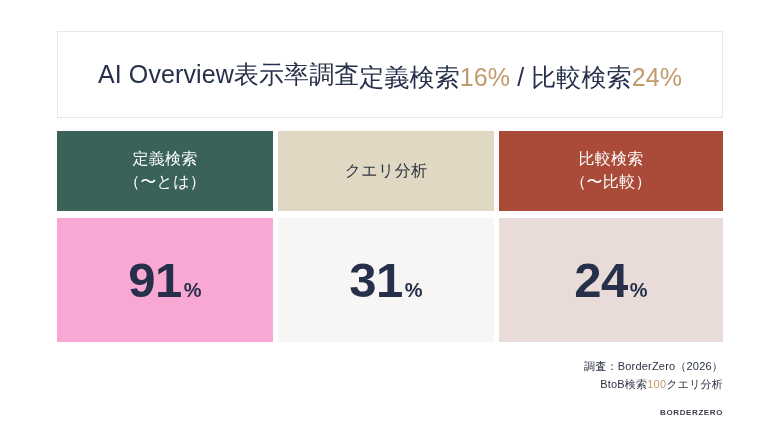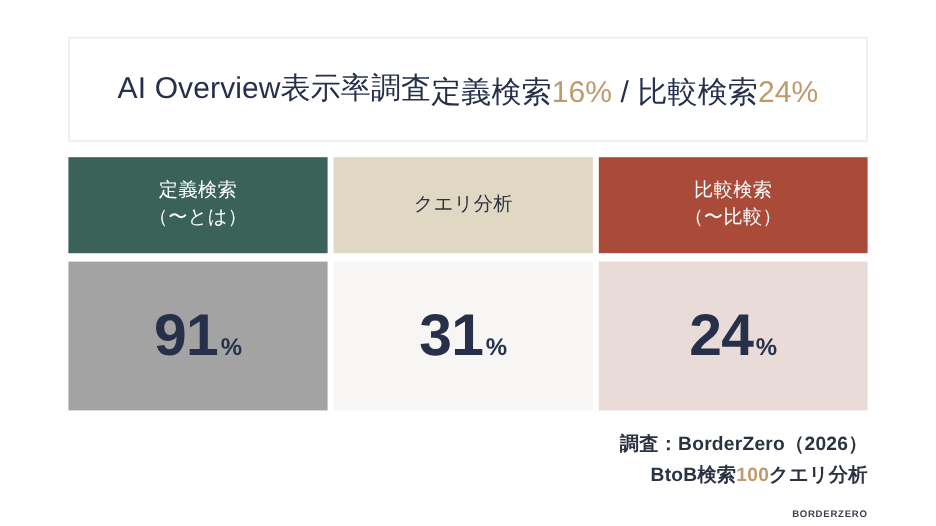--- a/index.html
+++ b/index.html
@@ -126,22 +126,22 @@
 
   
   #footer {
     position: absolute;
     right: 57px;
     top: 358px;
     width: 300px;
     text-align: right;
   }
   .foot-line {
-    font-size: 16px;
-    font-weight: 700;
+    font-size: 11px;
+    font-weight: 400;
     color: #2b3242;
     line-height: 1.62;
     letter-spacing: 0.2px;
     white-space: nowrap;
   }
   #brand {
     margin-top: 10px;
     font-size: 12px;
     font-weight: 700;
     color: #3a3f4a;
@@ -161,21 +161,21 @@
     <div id="title-sub"><span>定義検索</span><span class="accent">16%</span><span> / </span><span>比較検索</span><span class="accent">24%</span></div>
   </div>
 
   <div id="table">
 
     <div class="col col-0">
       <div class="cell-head" style="background: rgb(58, 98, 88); color: rgb(255, 255, 255);">
         <div class="head-l1">定義検索</div>
         <div class="head-l2">（〜とは）</div>
       </div>
-      <div class="cell-value" style="background: #a3a3a3;">
+      <div class="cell-value" style="background: #f9a8d4;">
         <div class="num-wrap">
           <span class="num">91</span>
           <span class="pct">%</span>
         </div>
       </div>
     </div>
 
     <div class="col col-1">
       <div class="cell-head" style="background: rgb(224, 216, 195); color: rgb(43, 50, 66);">
         <div class="head-l1">クエリ分析</div>

